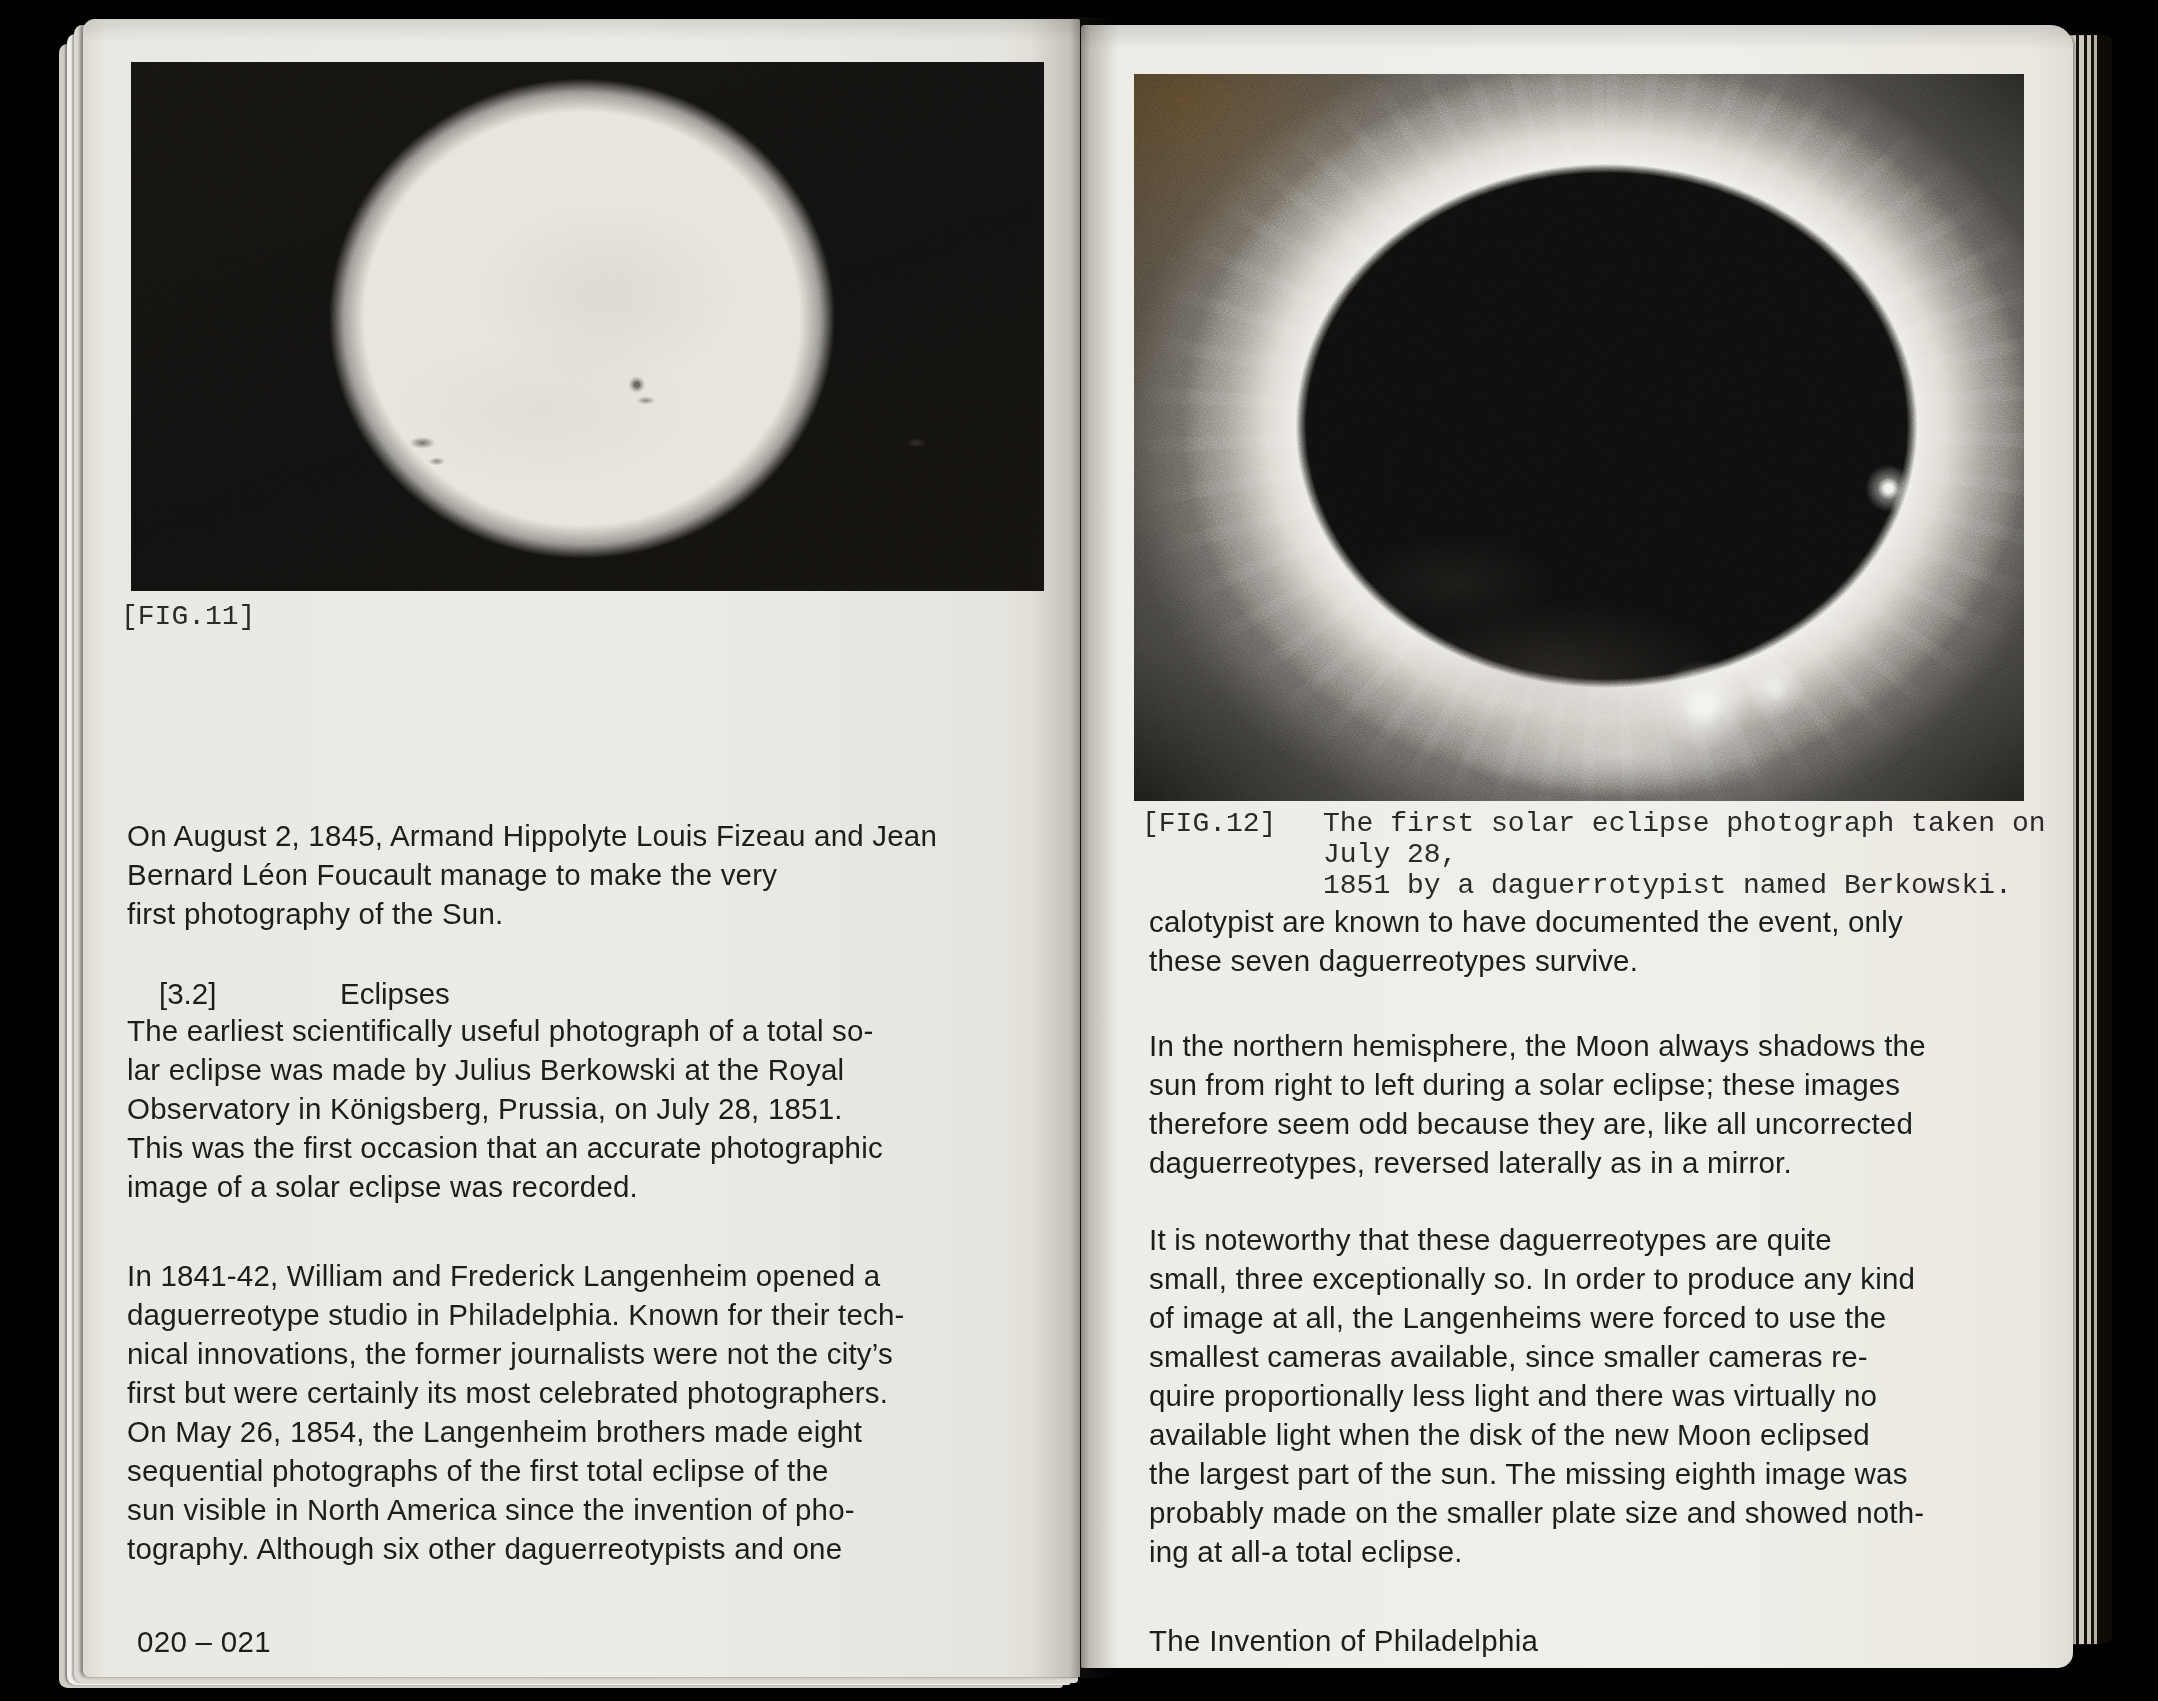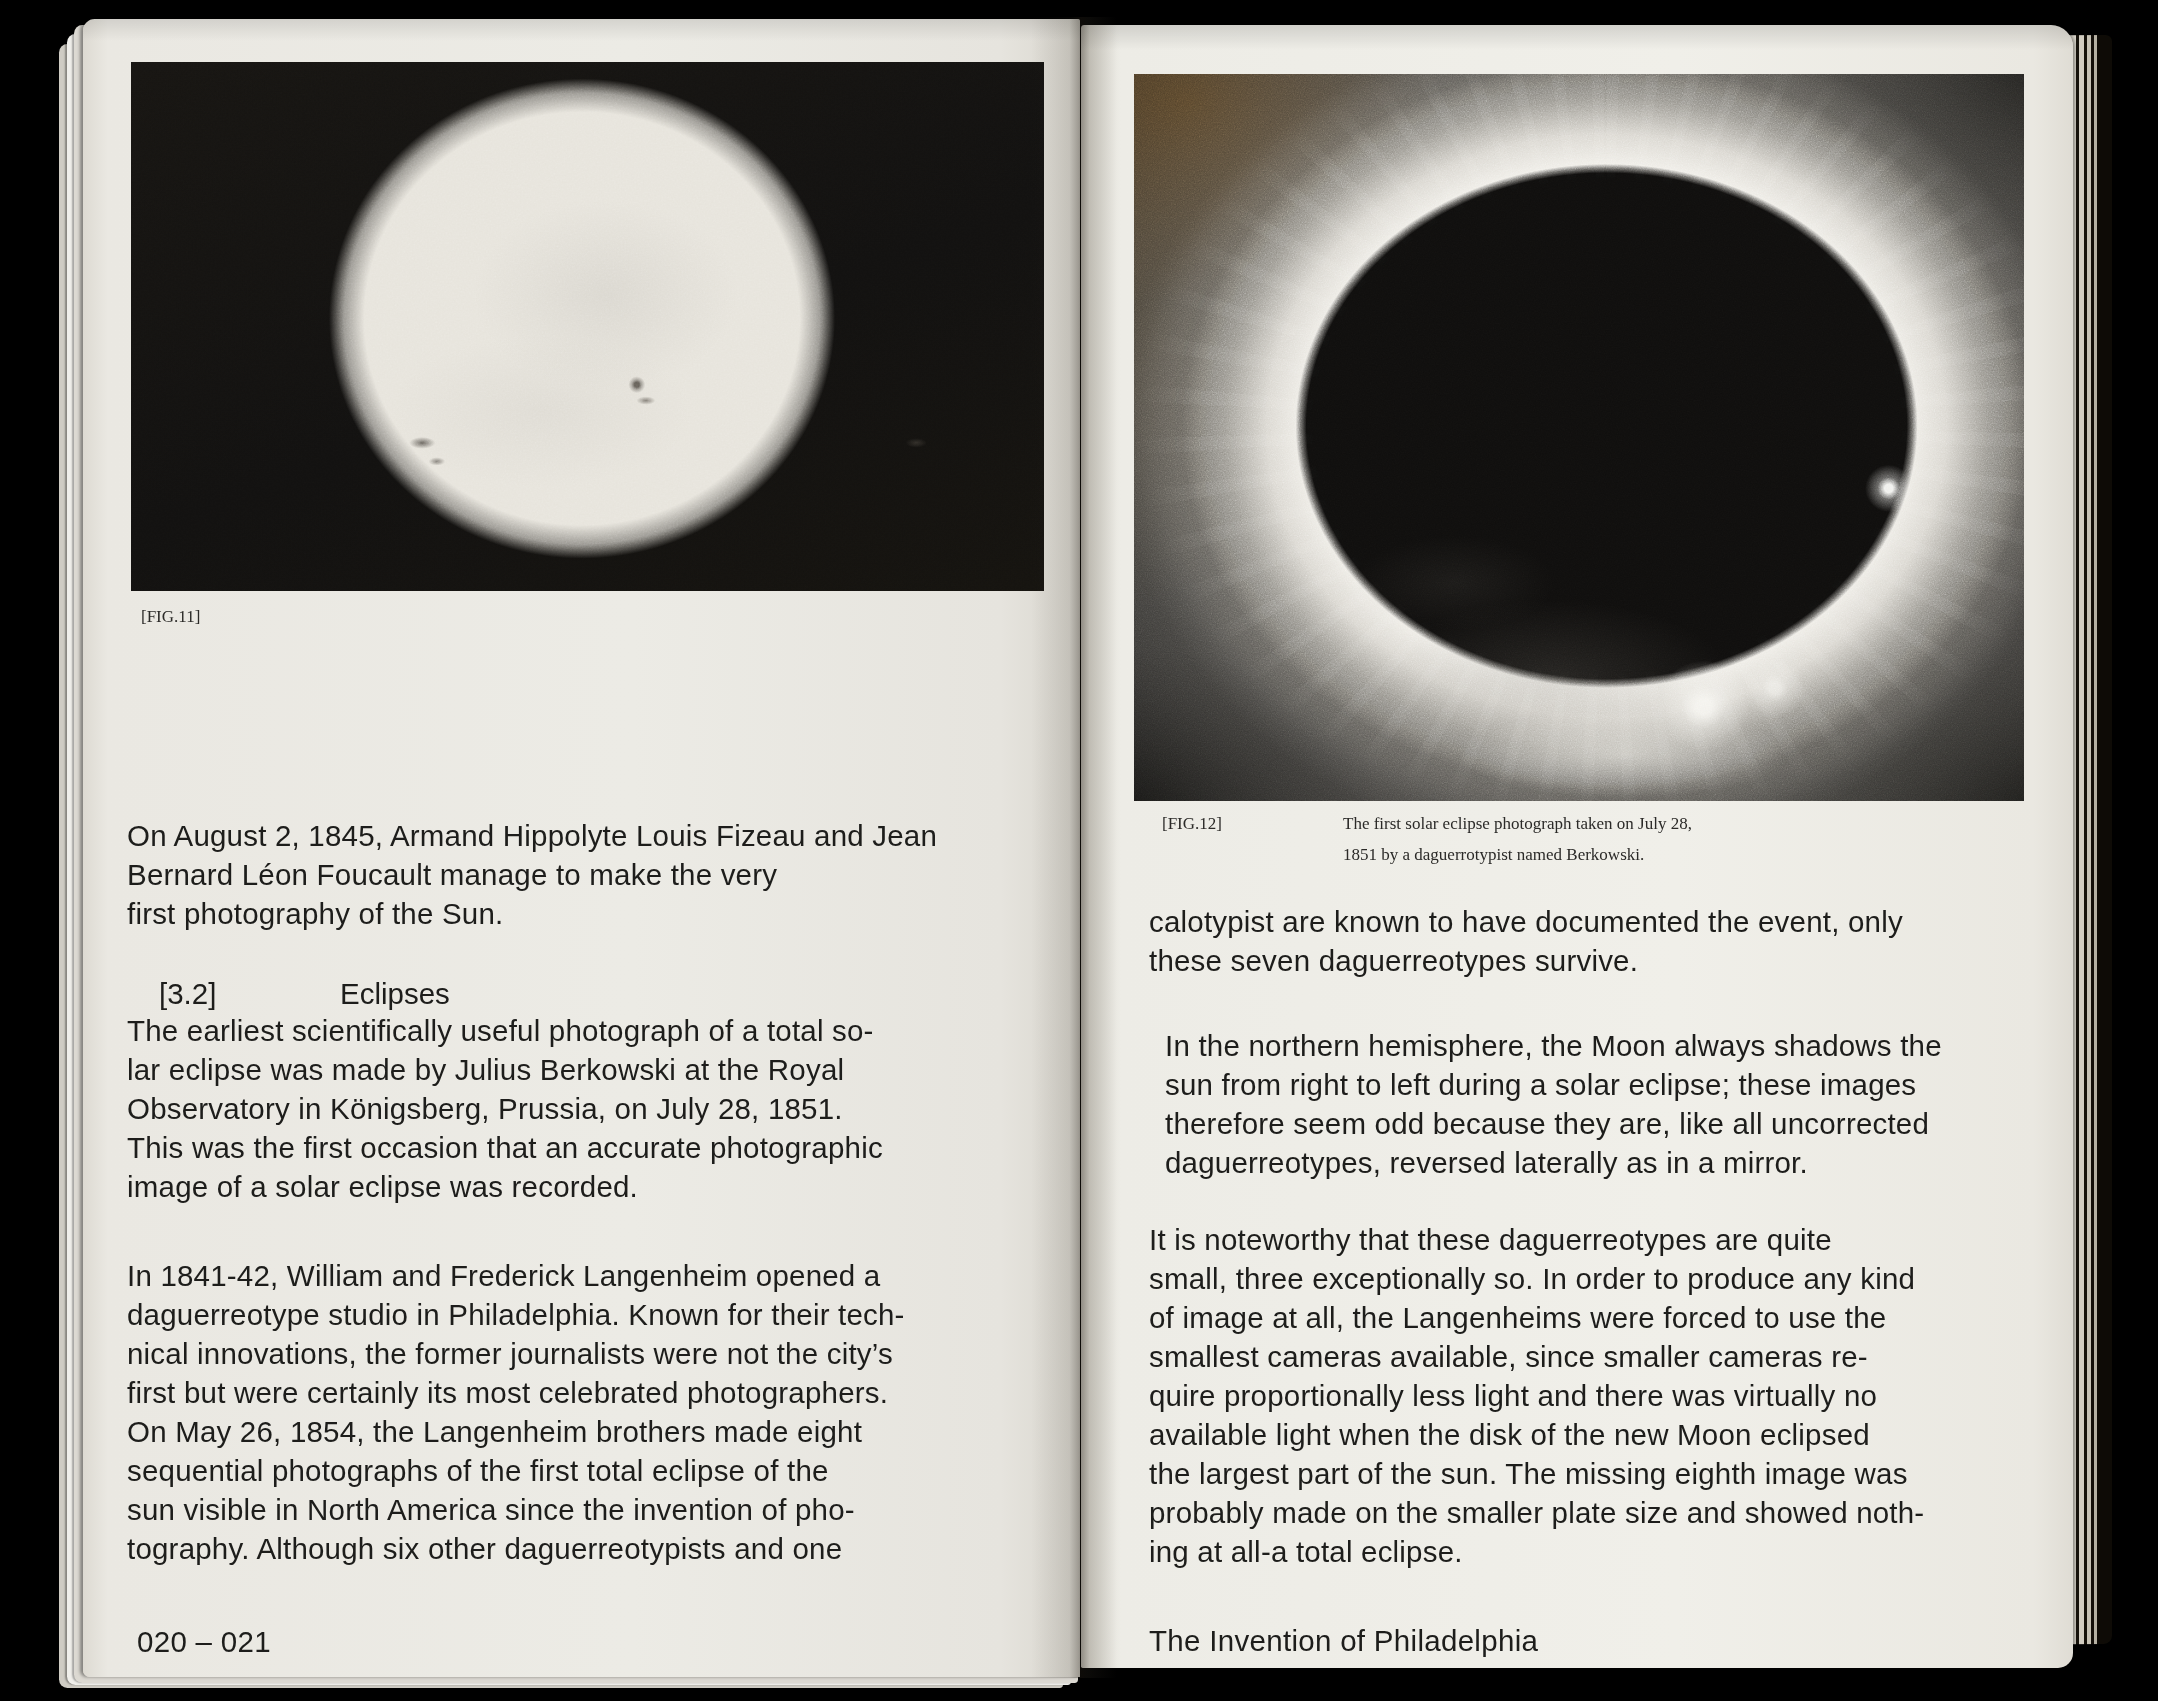--- a/index.html
+++ b/index.html
@@ -107,42 +107,42 @@
   .grain-strong { opacity:.6; }
   .grain-soft   { opacity:.28; }
 
   
   .body-text {
     position:absolute; white-space:pre-line; color:#1d1d1b;
     font-size:29.5px; line-height:39px; letter-spacing:0.2px;
   }
   .figcaption {
     position:absolute; display:flex; color:#2b2a28;
-    font-family:Liberation Serif, serif;
-    font-size:17px; line-height:31px;margin-left:20px;
+    font-family:Liberation Mono, monospace;
+    font-size:28px; line-height:31px;
   }
   .figcaption .flabel { width:181px; flex:none; }
   .figcaption .ftext  { white-space:pre-line; }
   .section-heading { position:absolute; display:flex; color:#1d1d1b; font-size:29.5px; line-height:39px;margin-left:32px; }
   .section-heading .slabel { width:181px; flex:none; }
   .footer-text { position:absolute; color:#1d1d1b; font-size:29.5px; line-height:35px; letter-spacing:0.3px; }
 
   
   .lp-caption   { left:38px;  top:582px; }
   .lp-para1     { left:44px;  top:680px;  width:923px; }
   .lp-para2     { left:44px;  top:797px;  width:923px; }
   .lp-section   { left:44px;  top:955px; width:923px; }
   .lp-para3     { left:44px;  top:992px; width:923px; }
   .lp-para4     { left:44px;  top:1237px; width:923px; }
   .lp-pagenum   { left:44px;  top:1605px;margin-left:10px; }
 
   
   .rp-caption   { left:61px;  top:783px; }
   .rp-para1     { left:68px;  top:877px; width:919px; }
-  .rp-para2     { left:84px;  top:1001px; width:919px; }
+  .rp-para2     { left:68px;  top:1001px; width:919px; }
   .rp-para3     { left:68px;  top:1195px; width:919px; }
   .rp-runtitle  { left:68px;  top:1598px; }
 </style>
 </head>
 <body>
 
 <div class="stage">
 
   <div class="stack stack-l1"></div>
   <div class="stack stack-l2"></div>

